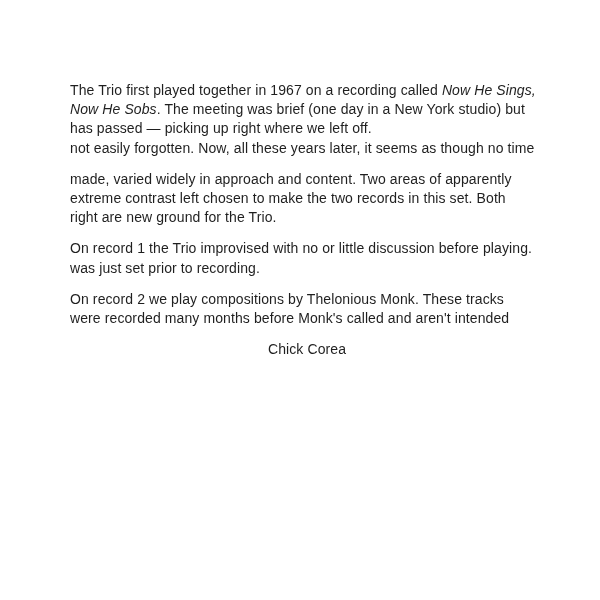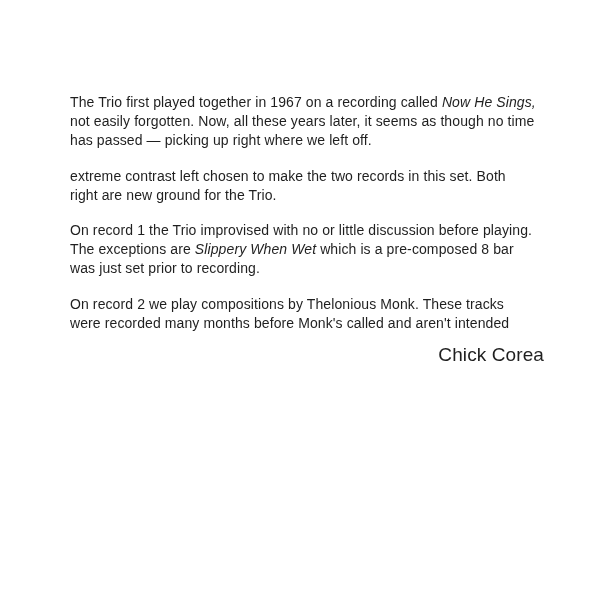--- a/index.html
+++ b/index.html
@@ -21,56 +21,57 @@
     position: absolute;
     left: 70px;
     top: 77px;
     width: 474px;
     color: #1f1f1f;
     font-size: 14px;
     line-height: 19.2px;
     letter-spacing: 0.1px;
   }
   .para {
-    margin: 16px 0 12px 0;
+    margin: 4px 0 12px 0;
     padding: 0;
   }
   .line {
     display: block;
     white-space: nowrap;
   }
   .line em {
     font-style: italic;
   }
   .signature {
     margin-top: 10px;
-    text-align: right;
+    text-align: center;
     color: #1f1f1f;
-    font-size: 19px;
+    font-size: 14px;
     line-height: 19.2px;
   }
 </style>
 </head>
 <body>
 
 <div class="page">
   <div class="notes">
     <div id="paragraphs">
         <p class="para">
           <span class="line"><span>The Trio first played together in 1967 on a recording called </span><em>Now He Sings,</em></span>
+          <span class="line"><em>Now He Sobs</em><span>. The meeting was brief (one day in a New York studio) but</span></span>
+          <span class="line"><span>has passed — picking up right where we left off.</span></span>
           <span class="line"><span>not easily forgotten. Now, all these years later, it seems as though no time</span></span>
-          <span class="line"><span>has passed — picking up right where we left off.</span></span>
         </p>
         <p class="para">
+          <span class="line"><span>made, varied widely in approach and content. Two areas of apparently</span></span>
           <span class="line"><span>extreme contrast left chosen to make the two records in this set. Both</span></span>
           <span class="line"><span>right are new ground for the Trio.</span></span>
         </p>
         <p class="para">
           <span class="line"><span>On record 1 the Trio improvised with no or little discussion before playing.</span></span>
-          <span class="line"><span>The exceptions are </span><em>Slippery When Wet</em><span> which is a pre-composed 8 bar</span></span>
           <span class="line"><span>was just set prior to recording.</span></span>
         </p>
         <p class="para">
           <span class="line"><span>On record 2 we play compositions by Thelonious Monk. These tracks</span></span>
           <span class="line"><span>were recorded many months before Monk's called and aren't intended</span></span>
         </p>
       </div>
     <div class="signature">Chick Corea</div>
   </div>
 </div>

